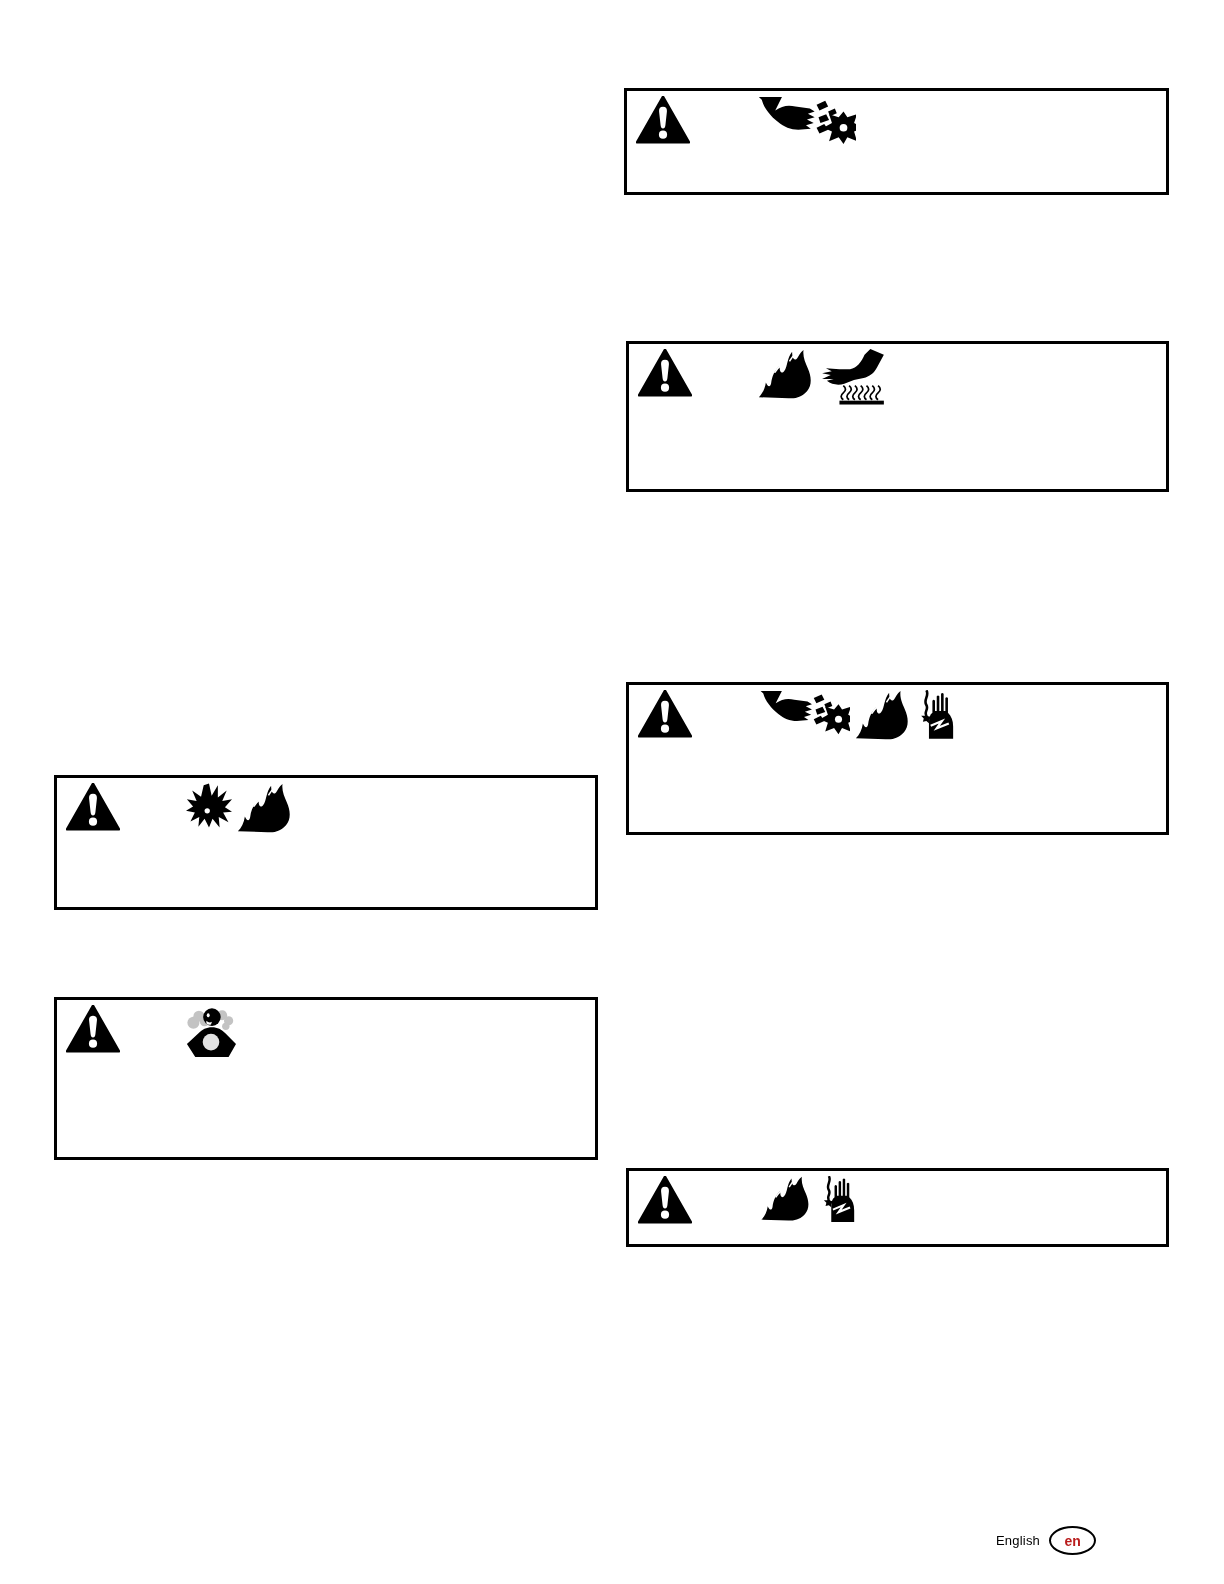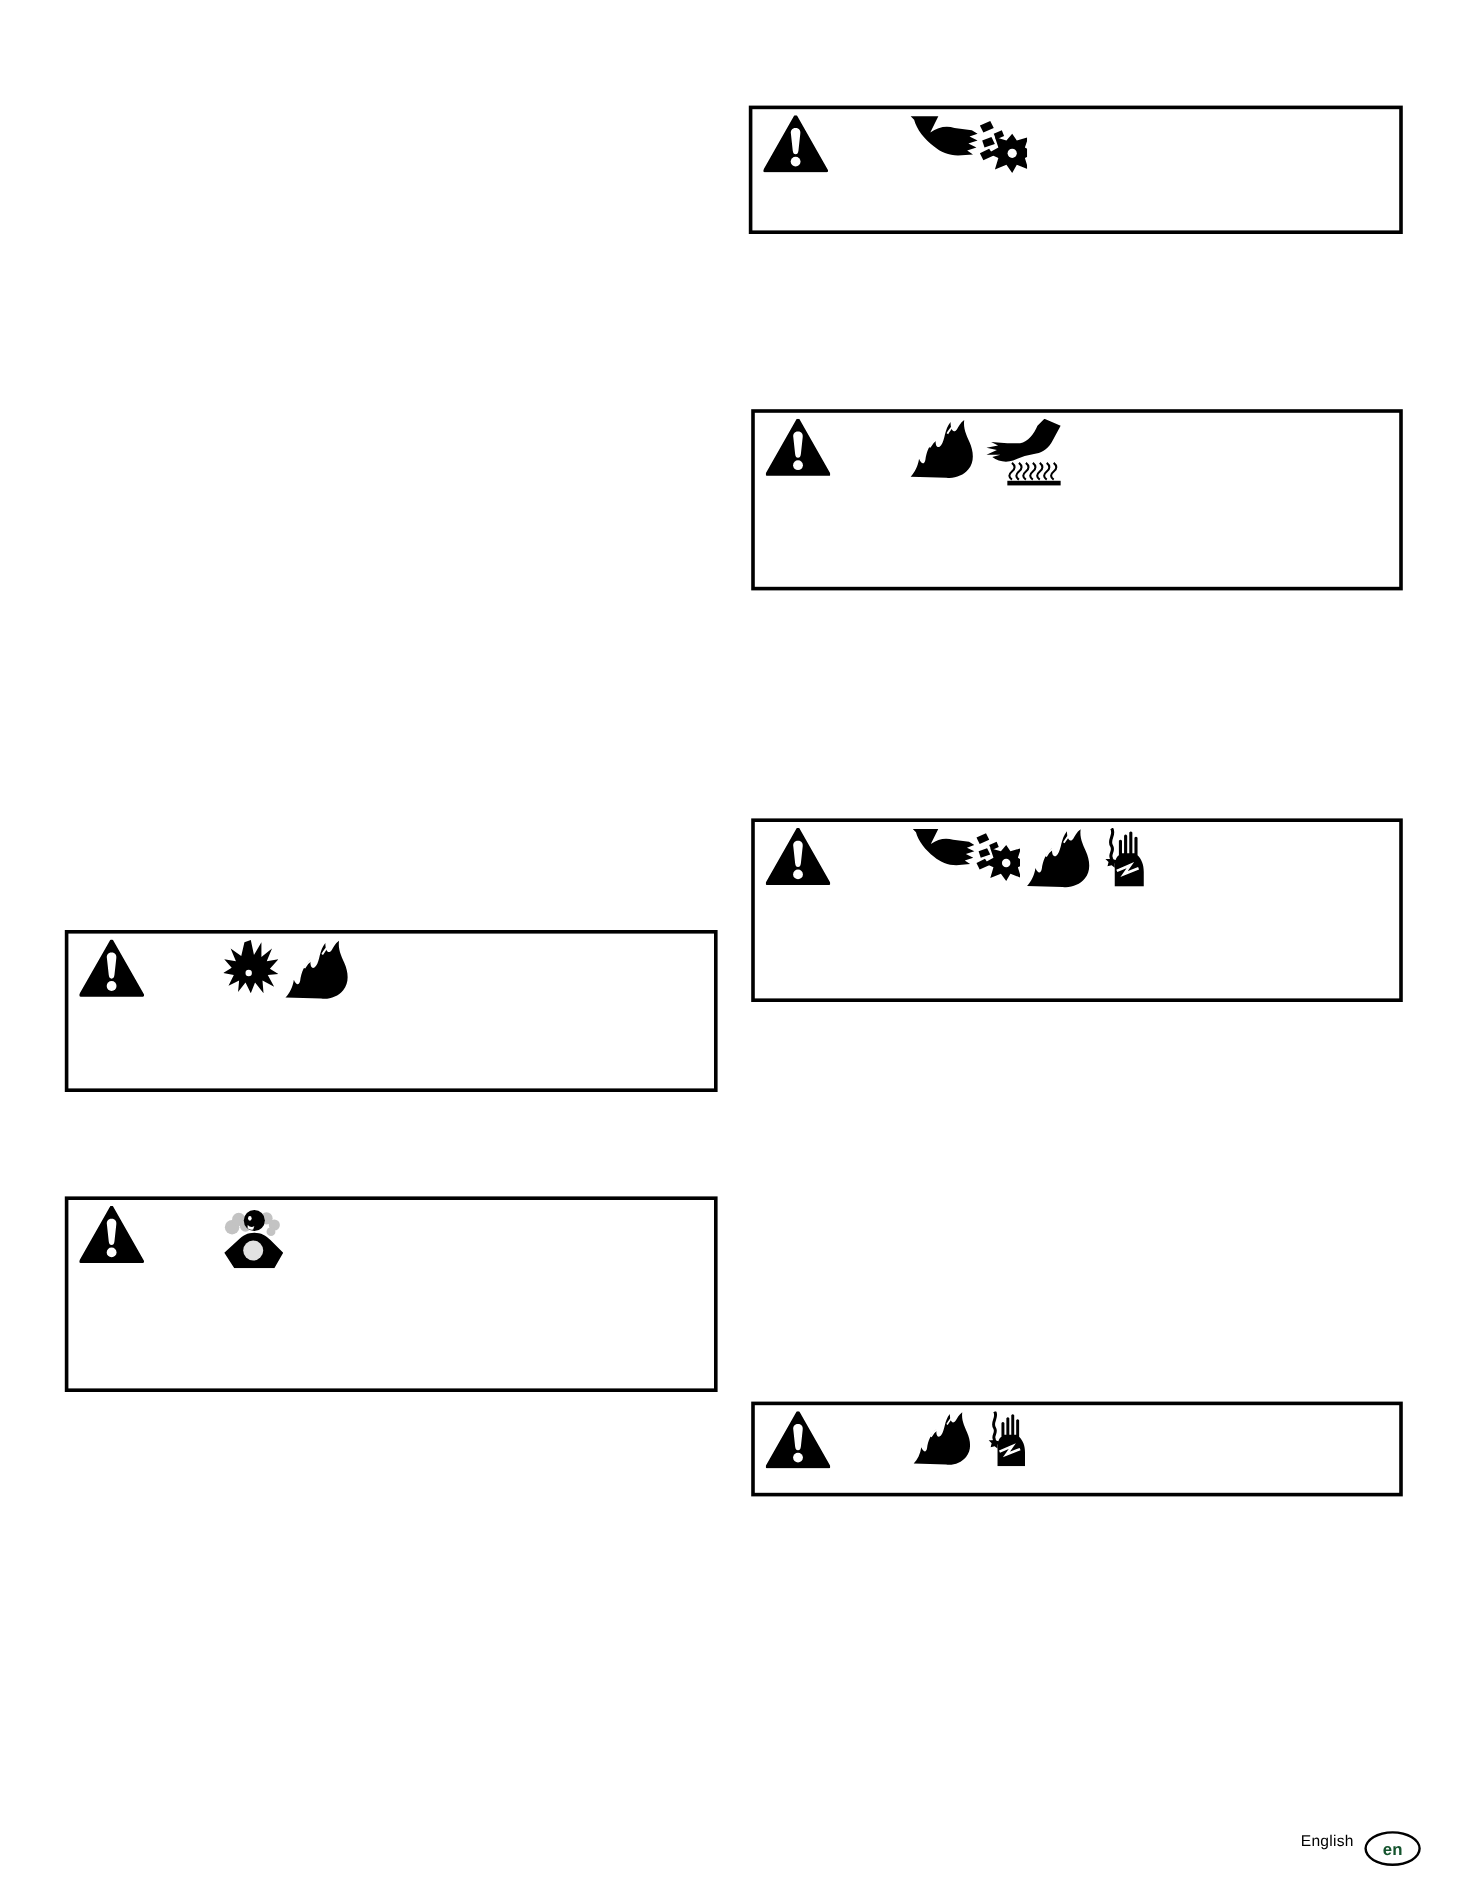--- a/index.html
+++ b/index.html
@@ -37,42 +37,43 @@
   .hazards {
     margin-left: 66px;
     display: flex;
     align-items: flex-start;
     gap: 5px;
   }
   .hazards svg { flex: 0 0 auto; }
 
   #footer {
     position: absolute;
-    left: 1084px;
+    left: 996px;
     top: 1526px;
     display: flex;
+    align-items: center;
     gap: 9px;
   }
   #footer .lang-label {
     font-size: 13px;
     color: #000;
     letter-spacing: 0.2px;
   }
   #footer .lang-oval {
     width: 47px;
     height: 29px;
     border: 2.5px solid #000;
     border-radius: 50%;
     box-sizing: border-box;
     display: flex;
     align-items: center;
     justify-content: center;
     font-size: 14px;
     font-weight: bold;
-    color: #14532d;
+    color: #b91c1c;
   }
   .defs-hidden { position: absolute; width: 0; height: 0; overflow: hidden; }
 </style>
 </head>
 <body>
 
 <svg class="defs-hidden" aria-hidden="true">
   <defs>
 
     <symbol id="sym-alert" viewBox="0 0 60 54">

